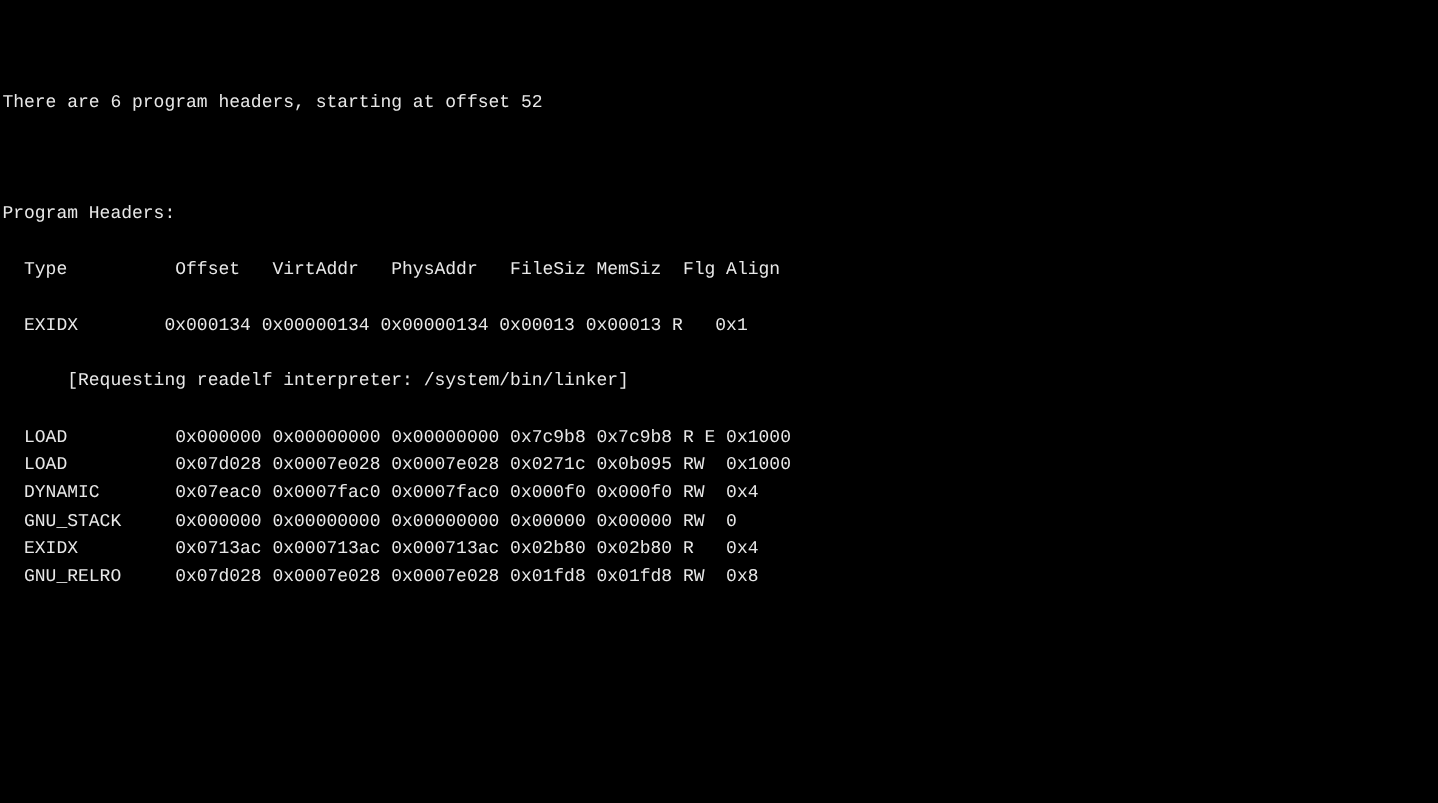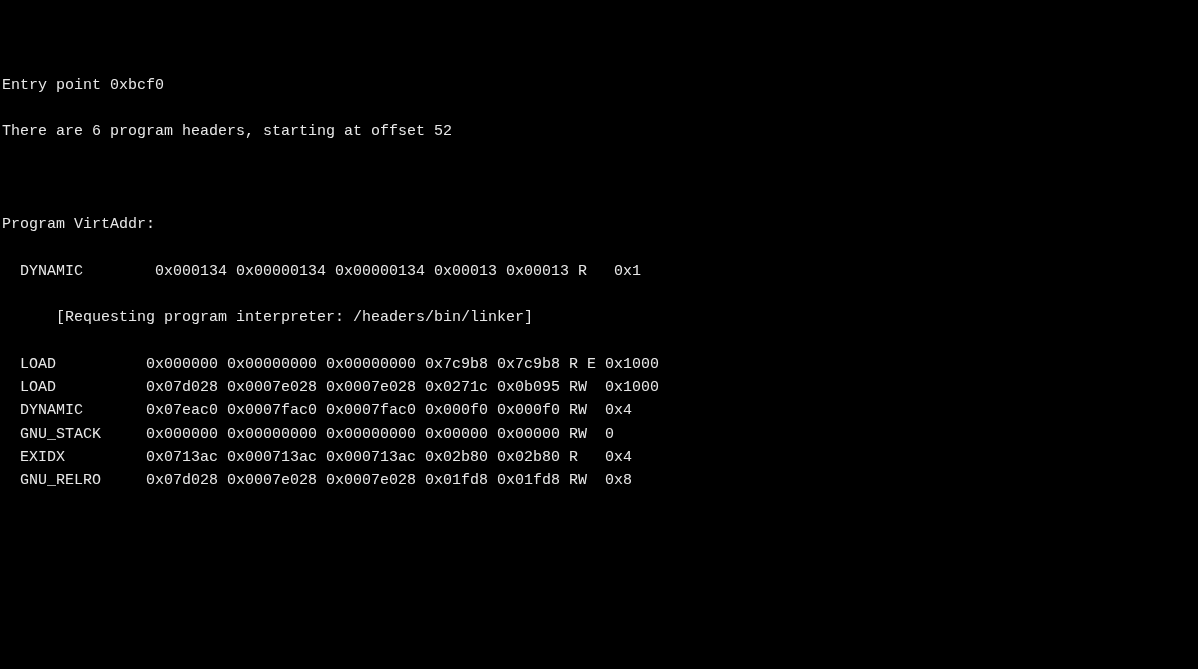--- a/index.html
+++ b/index.html
@@ -20,24 +20,24 @@
   }
   .line {
     display: block;
   }
 </style>
 </head>
 <body>
 
 <div class="terminal">
 <span class="line"> </span>
-<span class="line">Entry point 0xbcf0</span>
 <span class="line">There are 6 program headers, starting at offset 52</span>
 <span class="line"> </span>
-<span class="line">Program VirtAddr:</span>
-<div id="ph-rows-1"><span class="line">  DYNAMIC        0x000134 0x00000134 0x00000134 0x00013 0x00013 R   0x1</span></div>
-<span class="line">      [Requesting program interpreter: /headers/bin/linker]</span>
+<span class="line">Program Headers:</span>
+<span class="line" id="ph-header-row">  Type          Offset   VirtAddr   PhysAddr   FileSiz MemSiz  Flg Align</span>
+<div id="ph-rows-1"><span class="line">  EXIDX        0x000134 0x00000134 0x00000134 0x00013 0x00013 R   0x1</span></div>
+<span class="line">      [Requesting readelf interpreter: /system/bin/linker]</span>
 <div id="ph-rows-2"><span class="line">  LOAD          0x000000 0x00000000 0x00000000 0x7c9b8 0x7c9b8 R E 0x1000</span><span class="line">  LOAD          0x07d028 0x0007e028 0x0007e028 0x0271c 0x0b095 RW  0x1000</span><span class="line">  DYNAMIC       0x07eac0 0x0007fac0 0x0007fac0 0x000f0 0x000f0 RW  0x4</span><span class="line">  GNU_STACK     0x000000 0x00000000 0x00000000 0x00000 0x00000 RW  0</span><span class="line">  EXIDX         0x0713ac 0x000713ac 0x000713ac 0x02b80 0x02b80 R   0x4</span><span class="line">  GNU_RELRO     0x07d028 0x0007e028 0x0007e028 0x01fd8 0x01fd8 RW  0x8</span></div>
 
 
 
 
 </div>
 
 </body></html>

